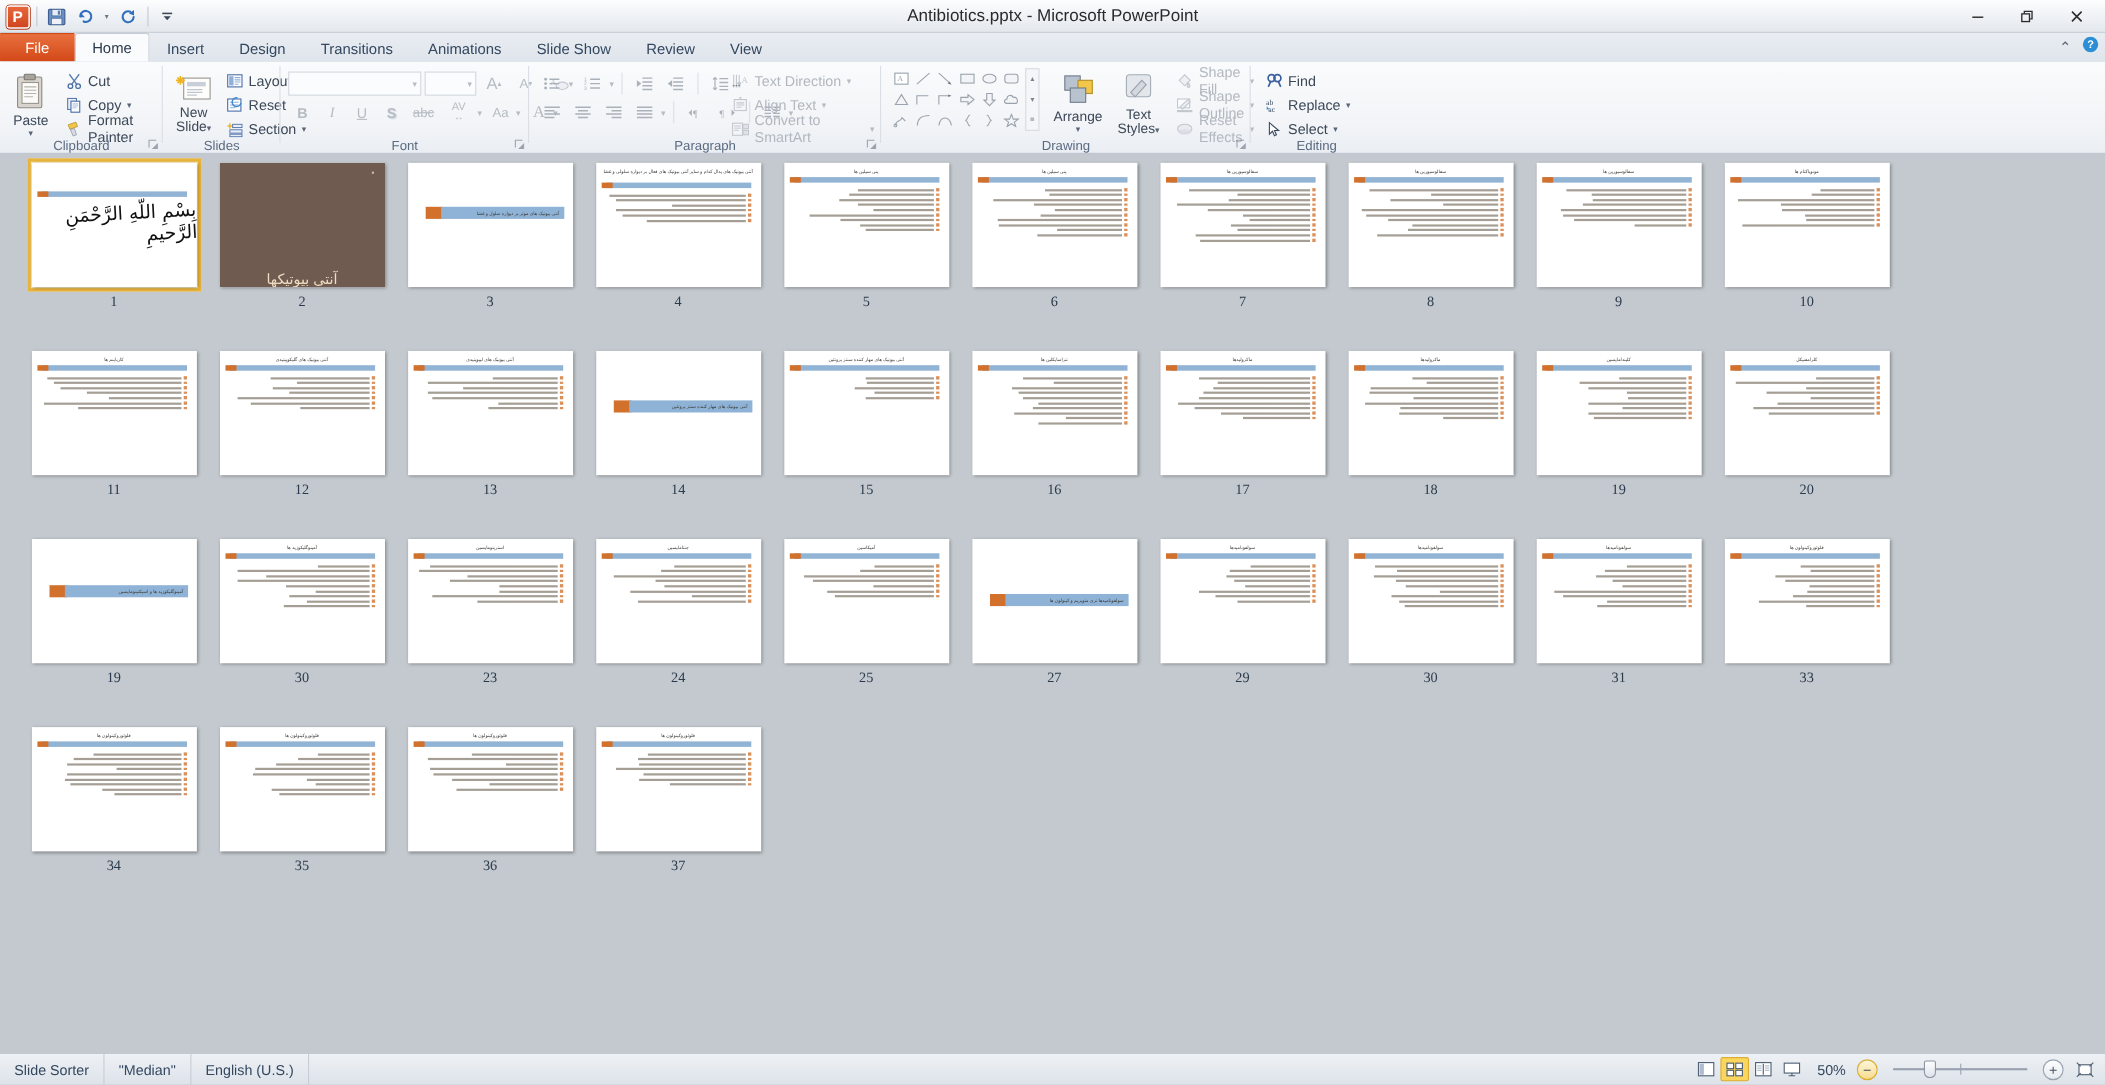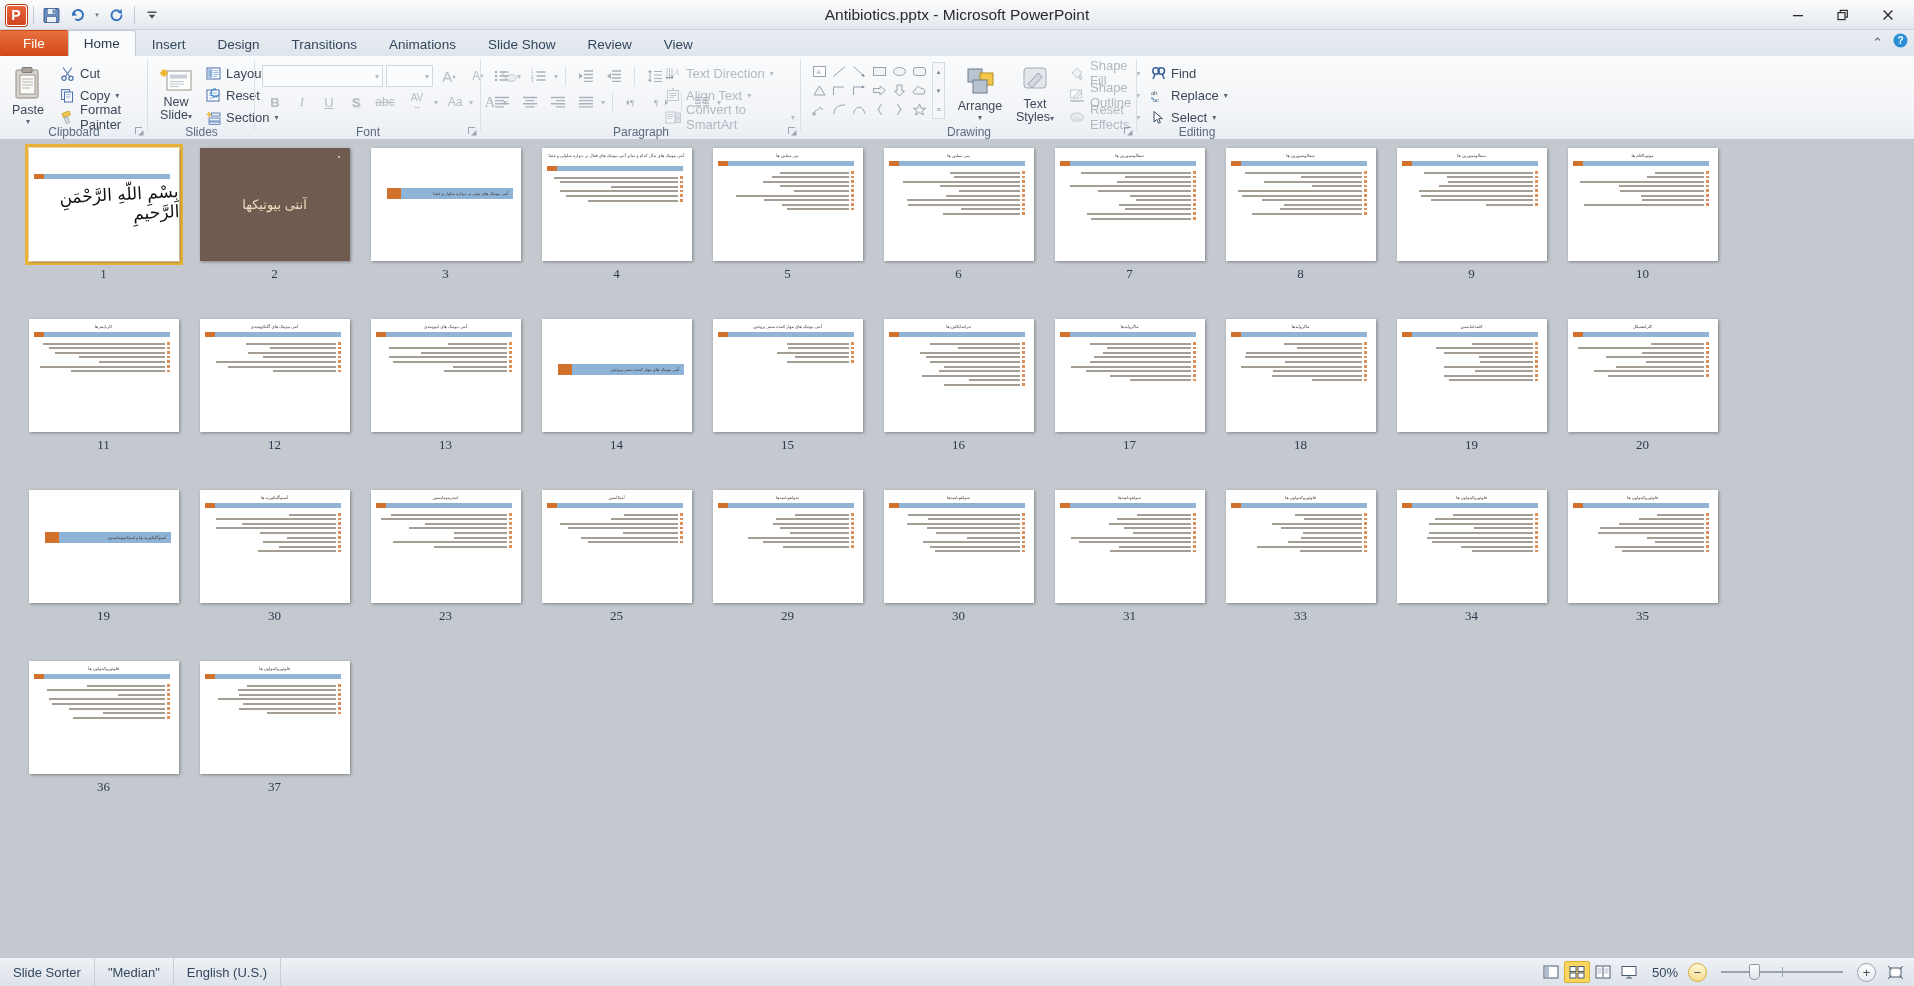--- a/index.html
+++ b/index.html
@@ -104,21 +104,21 @@
      align-items:center; justify-content:flex-end; padding-right:4px;}
   .hl-sq{ position:absolute; width:16px;height:11px; background:#d2712c;}
   .hl-txt{ font-size:4.2px; color:#3b3a38; direction:rtl;}
 
   
   .calig{ position:absolute; left:0;top:0;width:100%;height:100%;
      display:flex;align-items:center;justify-content:center;
      font-family:"DejaVu Sans",sans-serif; font-size:26px; color:#111; direction:rtl;}
   
   .s2{ position:absolute;left:0;top:0;width:100%;height:100%;background:#6f5b50;
-     display:flex;align-items:center;justify-content:center;}
+     display:flex;align-items:flex-end;justify-content:center;}
   .s2 span{ color:#f0dcc0; font-size:13px; direction:rtl; }
   .s2 .dot{ position:absolute; right:10px; top:8px; width:2px;height:2px;background:#cbb8a2;}
 
   
   #status{ position:absolute; left:0; bottom:0; width:1914px; height:29px;
      background:linear-gradient(#eef1f5,#dde3ea); border-top:1px solid #bfc7d1;
      display:flex; align-items:center; }
   .st-item{ height:29px;display:flex;align-items:center;padding:0 13px;
      font-size:13px;color:#33475f; border-right:1px solid #c7ced6; cursor:default;}
   .st-right{ margin-left:auto; display:flex;align-items:center; height:29px; padding-right:6px;}
@@ -1222,36 +1222,68 @@
               <div class="ln bul" style="width: 85%; margin-right: 6px; margin-left: auto;"></div>
               <div class="ln bul" style="width: 54%; margin-right: 6px; margin-left: auto;"></div>
             </div>
           </div>
         </div>
         <div class="num">23</div>
       </div>
       <div class="cell">
         <div class="thumbwrap">
           <div class="thumb">
+            <div class="s-title">جنتامایسین</div>
+            <div class="s-bar" style="top: 13px;">
+              <div class="sq"></div>
+            </div>
+            <div class="s-body" style="top: 21px;">
+              <div class="ln bul" style="width: 48%; margin-right: 6px; margin-left: auto;"></div>
+              <div class="ln bul" style="width: 57%; margin-right: 6px; margin-left: auto;"></div>
+              <div class="ln bul" style="width: 89%; margin-right: 6px; margin-left: auto;"></div>
+              <div class="ln bul" style="width: 61%; margin-right: 6px; margin-left: auto;"></div>
+              <div class="ln bul" style="width: 55%; margin-right: 6px; margin-left: auto;"></div>
+              <div class="ln bul" style="width: 78%; margin-right: 6px; margin-left: auto;"></div>
+              <div class="ln bul" style="width: 36%; margin-right: 6px; margin-left: auto;"></div>
+              <div class="ln bul" style="width: 73%; margin-right: 6px; margin-left: auto;"></div>
+            </div>
+          </div>
+        </div>
+        <div class="num">24</div>
+      </div>
+      <div class="cell">
+        <div class="thumbwrap">
+          <div class="thumb">
             <div class="s-title">آمیکاسین</div>
             <div class="s-bar" style="top: 13px;">
               <div class="sq"></div>
             </div>
             <div class="s-body" style="top: 21px;">
               <div class="ln bul" style="width: 40%; margin-right: 6px; margin-left: auto;"></div>
               <div class="ln bul" style="width: 50%; margin-right: 6px; margin-left: auto;"></div>
               <div class="ln bul" style="width: 88%; margin-right: 6px; margin-left: auto;"></div>
               <div class="ln bul" style="width: 82%; margin-right: 6px; margin-left: auto;"></div>
               <div class="ln bul" style="width: 41%; margin-right: 6px; margin-left: auto;"></div>
               <div class="ln bul" style="width: 72%; margin-right: 6px; margin-left: auto;"></div>
               <div class="ln bul" style="width: 67%; margin-right: 6px; margin-left: auto;"></div>
             </div>
           </div>
         </div>
         <div class="num">25</div>
+      </div>
+      <div class="cell">
+        <div class="thumbwrap">
+          <div class="thumb">
+            <div class="hl-sq" style="top: 50px; left: 16px;"></div>
+            <div class="hl-title" style="top: 50px; left: 30px; right: 8px;">
+              <span class="hl-txt">سولفونامیدها تری متوپریم و کینولون ها</span>
+            </div>
+          </div>
+        </div>
+        <div class="num">27</div>
       </div>
       <div class="cell">
         <div class="thumbwrap">
           <div class="thumb">
             <div class="s-title">سولفونامیدها</div>
             <div class="s-bar" style="top: 13px;">
               <div class="sq"></div>
             </div>
             <div class="s-body" style="top: 21px;">
               <div class="ln bul" style="width: 40%; margin-right: 6px; margin-left: auto;"></div>

